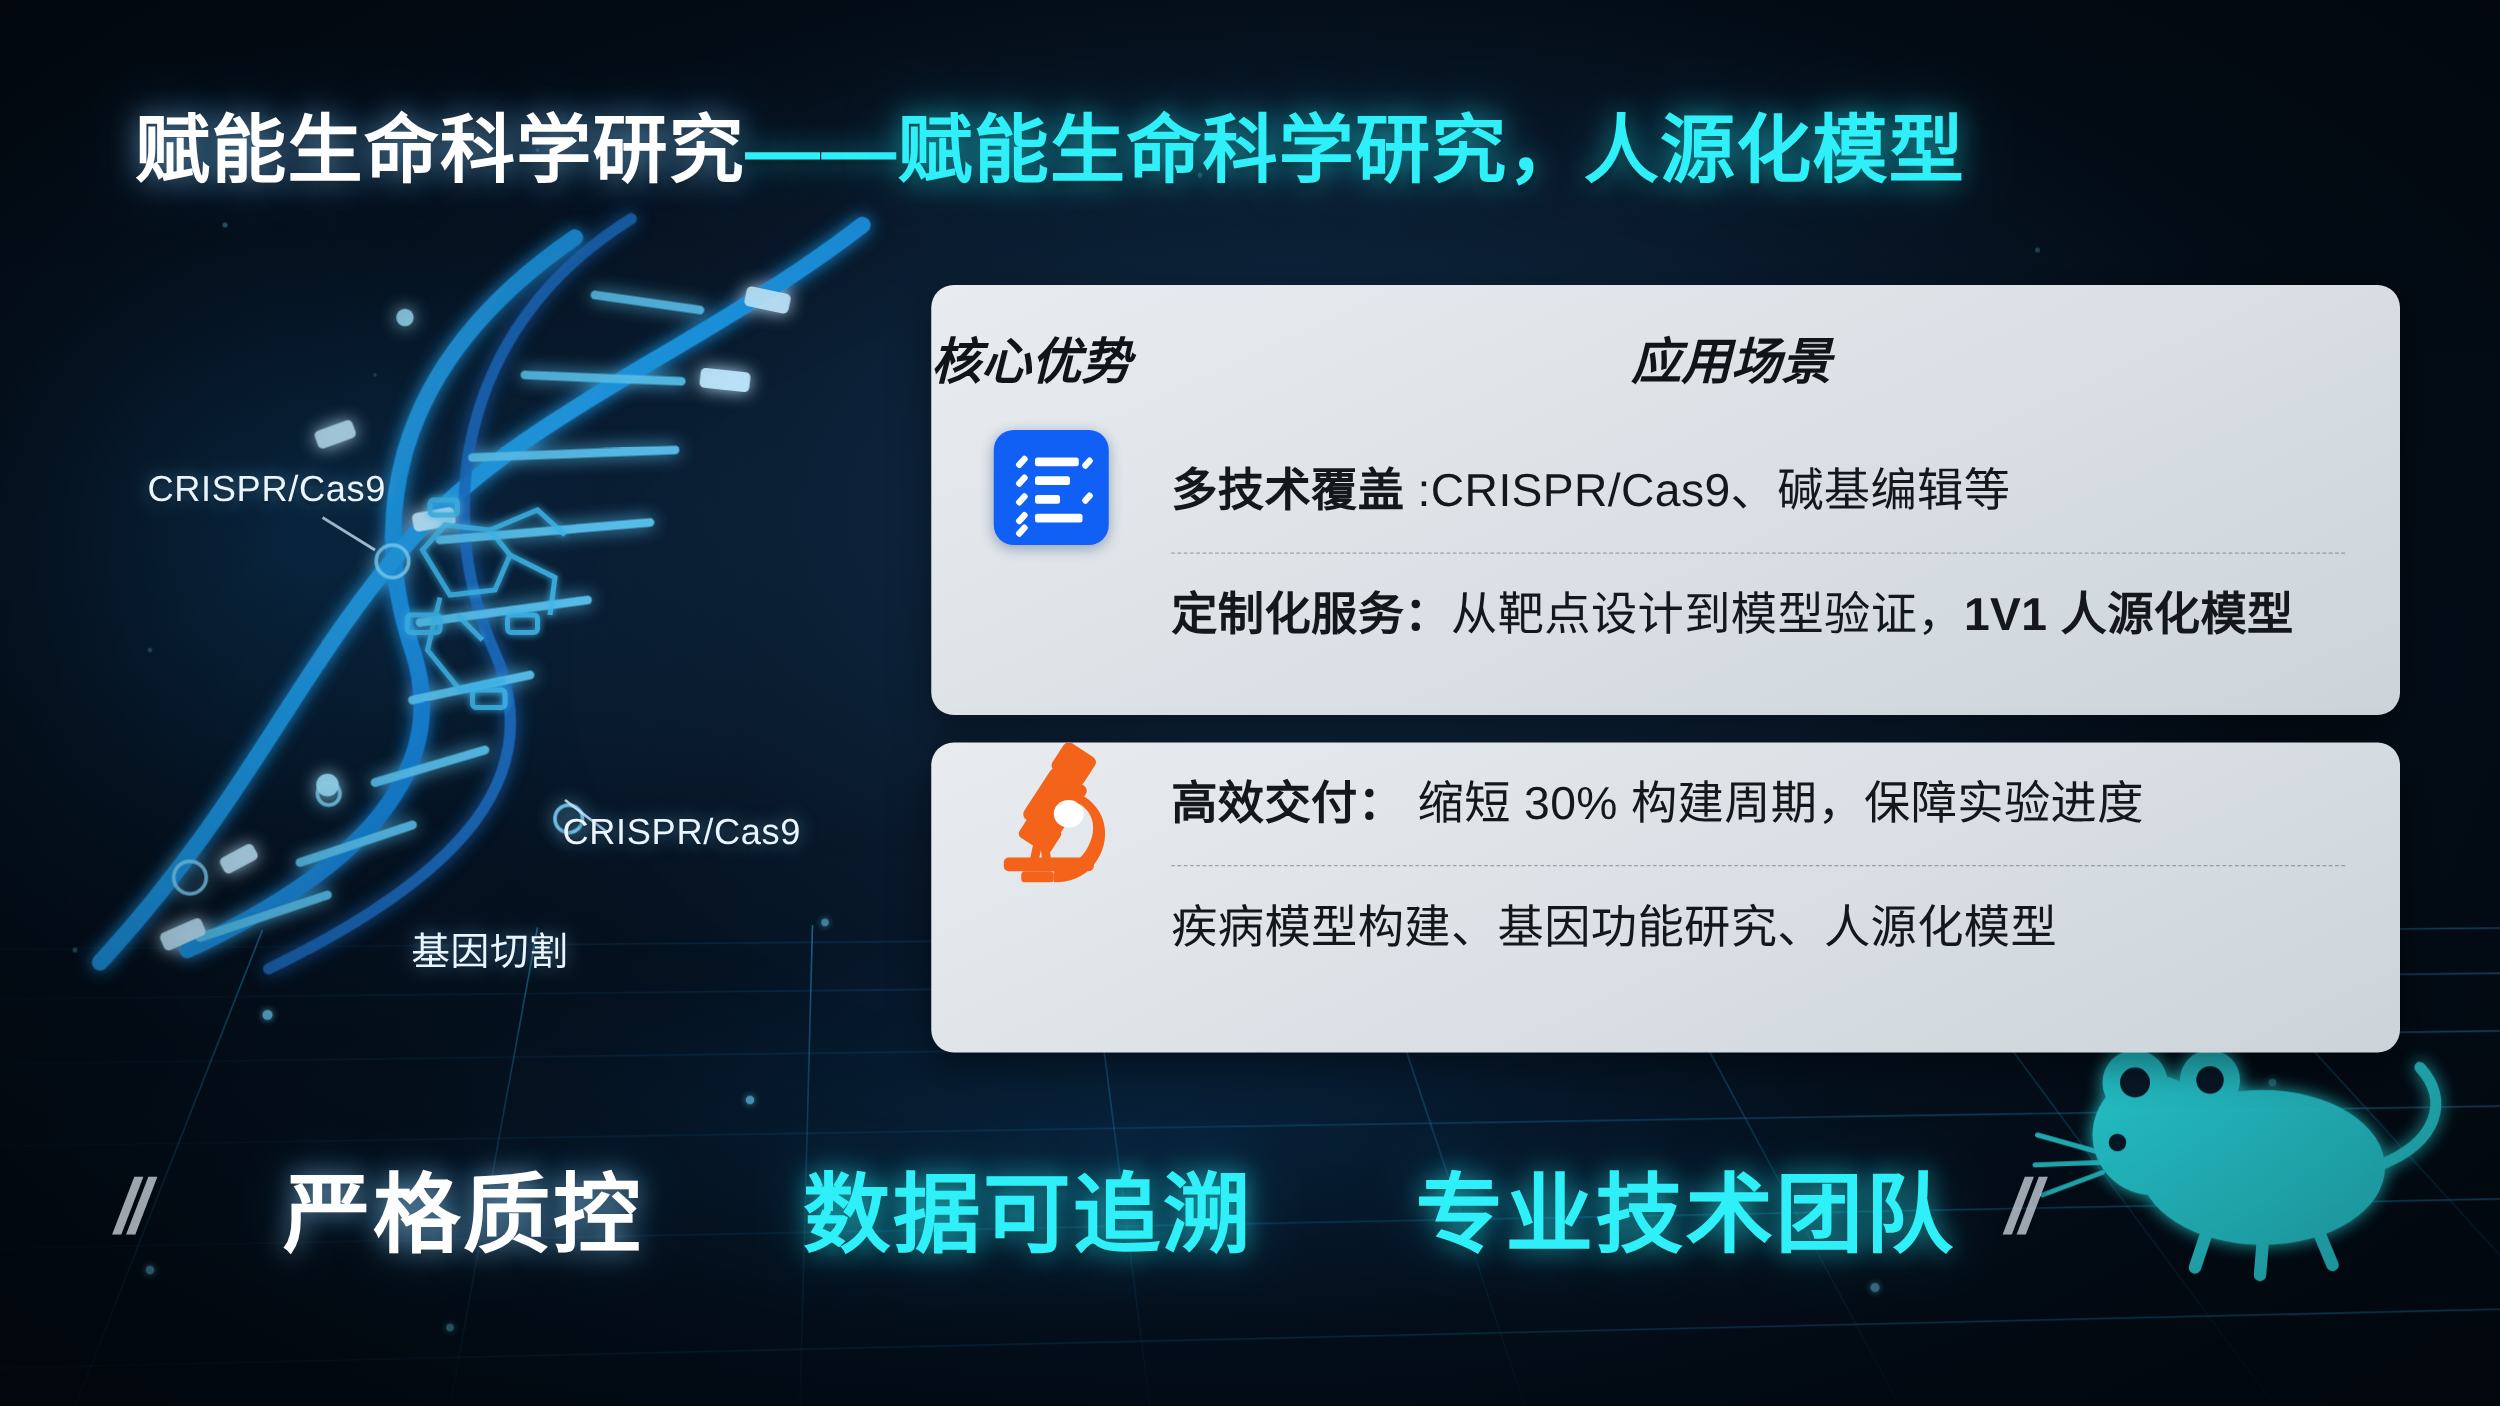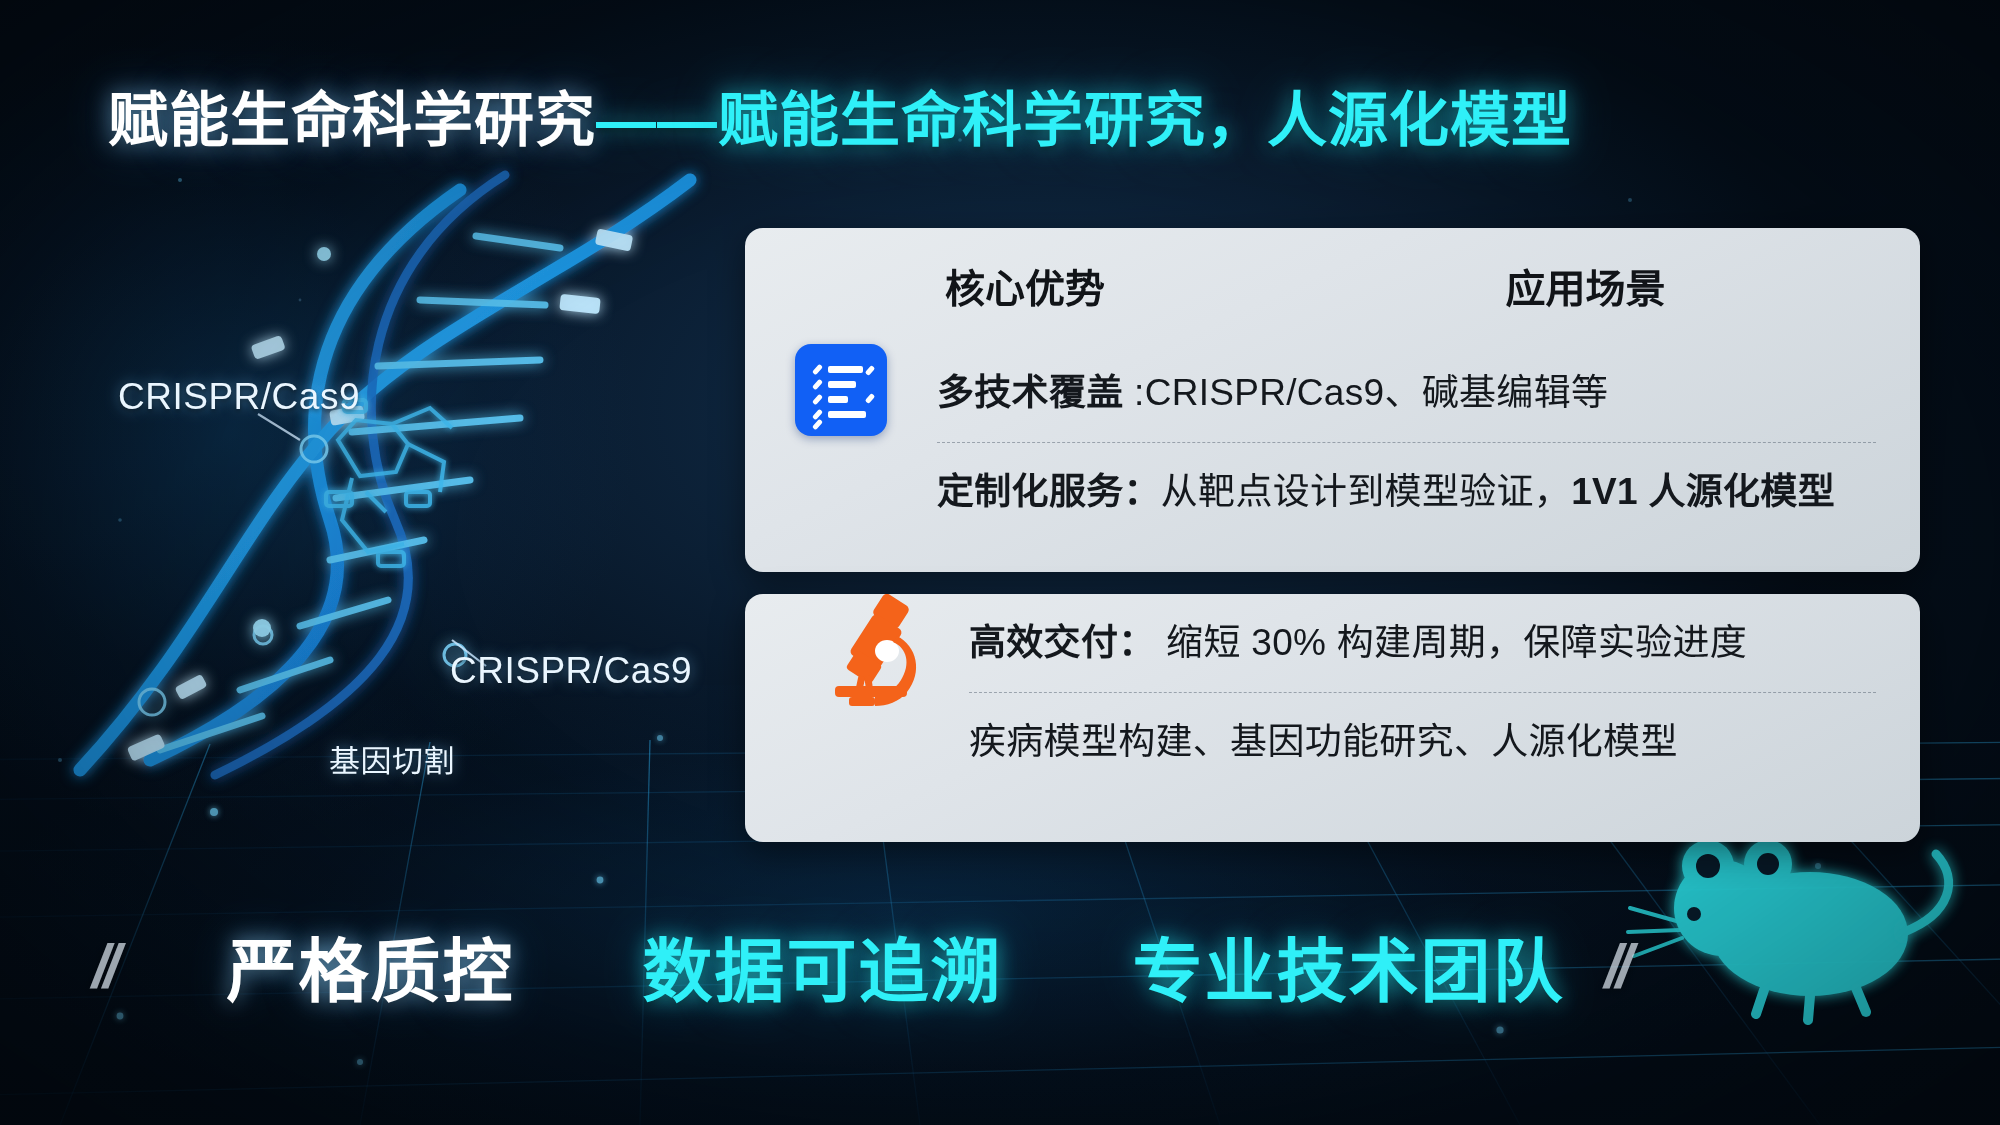--- a/index.html
+++ b/index.html
@@ -65,21 +65,21 @@
   }
   .title .t-cyan {
     color: #2ff0f8;
     text-shadow: 0 0 22px rgba(47,240,248,0.55), 0 0 48px rgba(20,170,210,0.38), 0 3px 6px rgba(0,0,0,0.6);
   }
 
   
   .dna-label {
     position: absolute;
     color: #eaf6ff;
-    font-size: 37px;
+    font-size: 29px;
     font-weight: 400;
     letter-spacing: 0.5px;
     text-shadow: 0 0 14px rgba(120,200,255,0.55), 0 2px 4px rgba(0,0,0,0.6);
     white-space: nowrap;
   }
   .dna-label.cn { font-size: 31px; }
   #lbl-crispr-top  { left: 118px; top: 376px; }
   #lbl-crispr-bot  { left: 450px; top: 650px; }
   #lbl-gene-cut    { left: 329px; top: 736px; }
 
@@ -89,34 +89,34 @@
     left: 745px;
     top: 228px;
     width: 1175px;
   }
   .card {
     border-radius: 18px;
     background: linear-gradient(155deg, #e8ecef 0%, #dfe4e9 35%, #ccd4da 100%);
     box-shadow: 0 10px 34px rgba(0,0,0,0.45);
     overflow: hidden;
   }
-  .card + .card { margin-top: 22px; padding-left: 32px; }
+  .card + .card { margin-top: 22px; }
 
   .card-head {
     display: flex;
     align-items: center;
     height: 116px;
     padding: 0 54px 0 0;
   }
   .head-cell {
     font-size: 40px;
     font-weight: 700;
     color: #111418;
-    text-align: center;
     white-space: nowrap;
+    font-style: italic;
   }
   .head-cell.advantages { flex: 0 0 560px; }
   .head-cell.scenarios  { flex: 1 1 auto; }
 
   .card-body {
     display: flex;
     align-items: flex-start;
     padding: 0 44px 0 0;
   }
   .icon-col {

